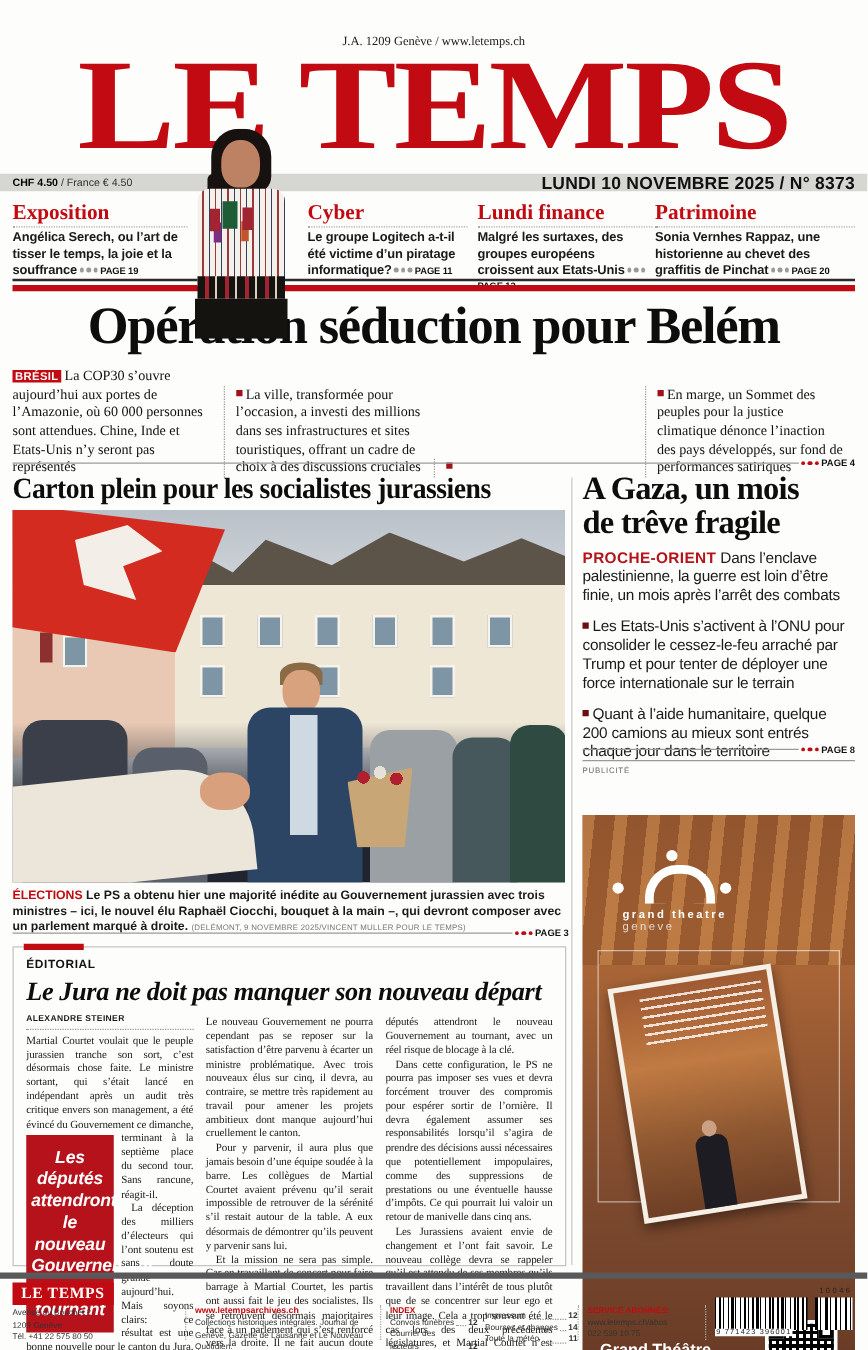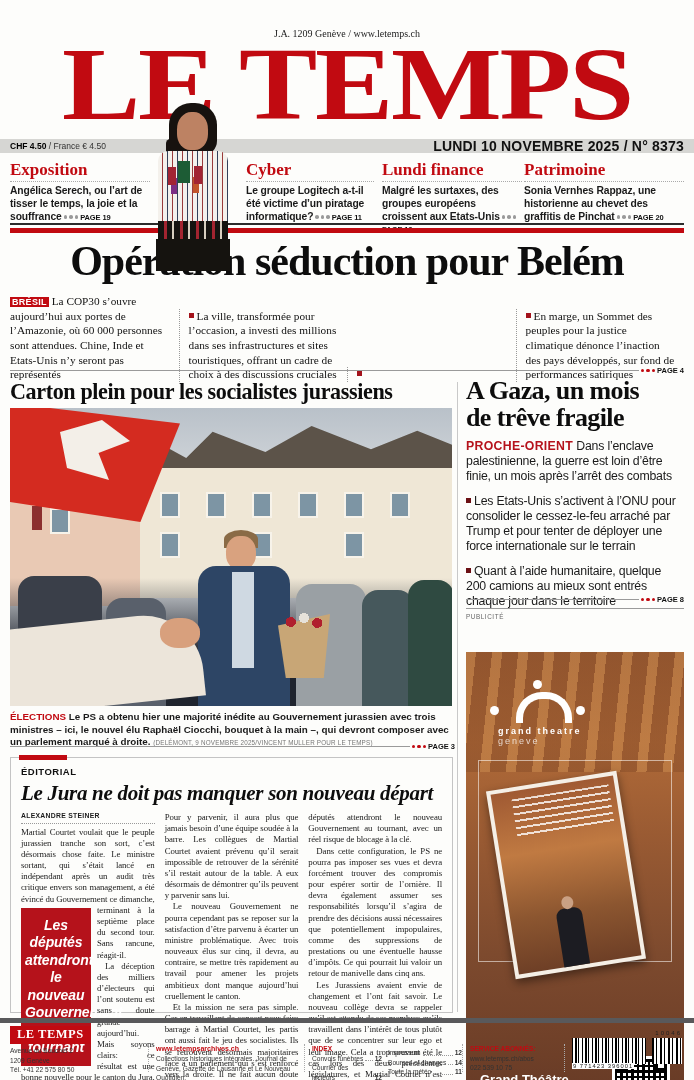--- a/index.html
+++ b/index.html
@@ -325,22 +325,22 @@
   <div class="edito-headline">Le Jura ne doit pas manquer son nouveau départ</div>
   <div class="edito-cols">
     <div class="edito-col">
       <div class="byline">ALEXANDRE STEINER</div>
       <p><span>Martial Courtet voulait que le peuple jurassien tranche son sort, c’est désormais chose faite. Le ministre sortant, qui s’était lancé en indépendant après un audit très critique envers son management, a été évincé du Gouvernement</span>
          <span class="pullquote">Les députés attendront le nouveau Gouvernement au tournant</span>
          <span>ce dimanche, terminant à la septième place du second tour. Sans rancune, réagit-il.</span></p>
       <p>La déception des milliers d’électeurs qui l’ont soutenu est sans doute grande aujourd’hui. Mais soyons clairs: ce résultat est une bonne nouvelle pour le canton du Jura, qui devra relever d’importants défis durant la prochaine législature. Le principal étant de sortir d’une situation financière très difficile.</p>
     </div>
     <div class="edito-col">
+      <p>Le nouveau Gouvernement ne pourra cependant pas se reposer sur la satisfaction d’être parvenu à écarter un ministre problématique. Avec trois nouveaux élus sur cinq, il devra, au contraire, se mettre très rapidement au travail pour amener les projets ambitieux dont manque aujourd’hui cruellement le canton.</p>
       <p>Pour y parvenir, il aura plus que jamais besoin d’une équipe soudée à la barre. Les collègues de Martial Courtet avaient prévenu qu’il serait impossible de retrouver de la sérénité s’il restait autour de la table. A eux désormais de démontrer qu’ils peuvent y parvenir sans lui.</p>
-      <p>Le nouveau Gouvernement ne pourra cependant pas se reposer sur la satisfaction d’être parvenu à écarter un ministre problématique. Avec trois nouveaux élus sur cinq, il devra, au contraire, se mettre très rapidement au travail pour amener les projets ambitieux dont manque aujourd’hui cruellement le canton.</p>
       <p>Et la mission ne sera pas simple. Car en travaillant de concert pour faire barrage à Martial Courtet, les partis ont aussi fait le jeu des socialistes. Ils se retrouvent désormais majoritaires face à un parlement qui s’est renforcé vers la droite. Il ne fait aucun doute que les</p>
     </div>
     <div class="edito-col">
       <p>députés attendront le nouveau Gouvernement au tournant, avec un réel risque de blocage à la clé.</p>
       <p>Dans cette configuration, le PS ne pourra pas imposer ses vues et devra forcément trouver des compromis pour espérer sortir de l’ornière. Il devra également assumer ses responsabilités lorsqu’il s’agira de prendre des décisions aussi nécessaires que potentiellement impopulaires, comme des suppressions de prestations ou une éventuelle hausse d’impôts. Ce qui pourrait lui valoir un retour de manivelle dans cinq ans.</p>
       <p>Les Jurassiens avaient envie de changement et l’ont fait savoir. Le nouveau collège devra se rappeler qu’il est attendu de ses membres qu’ils travaillent dans l’intérêt de tous plutôt que de se concentrer sur leur ego et leur image. Cela a trop souvent été le cas lors des deux précédentes législatures, et Martial Courtet n’est pas le seul concerné. ■</p>
     </div>
   </div>
 </div>
 

